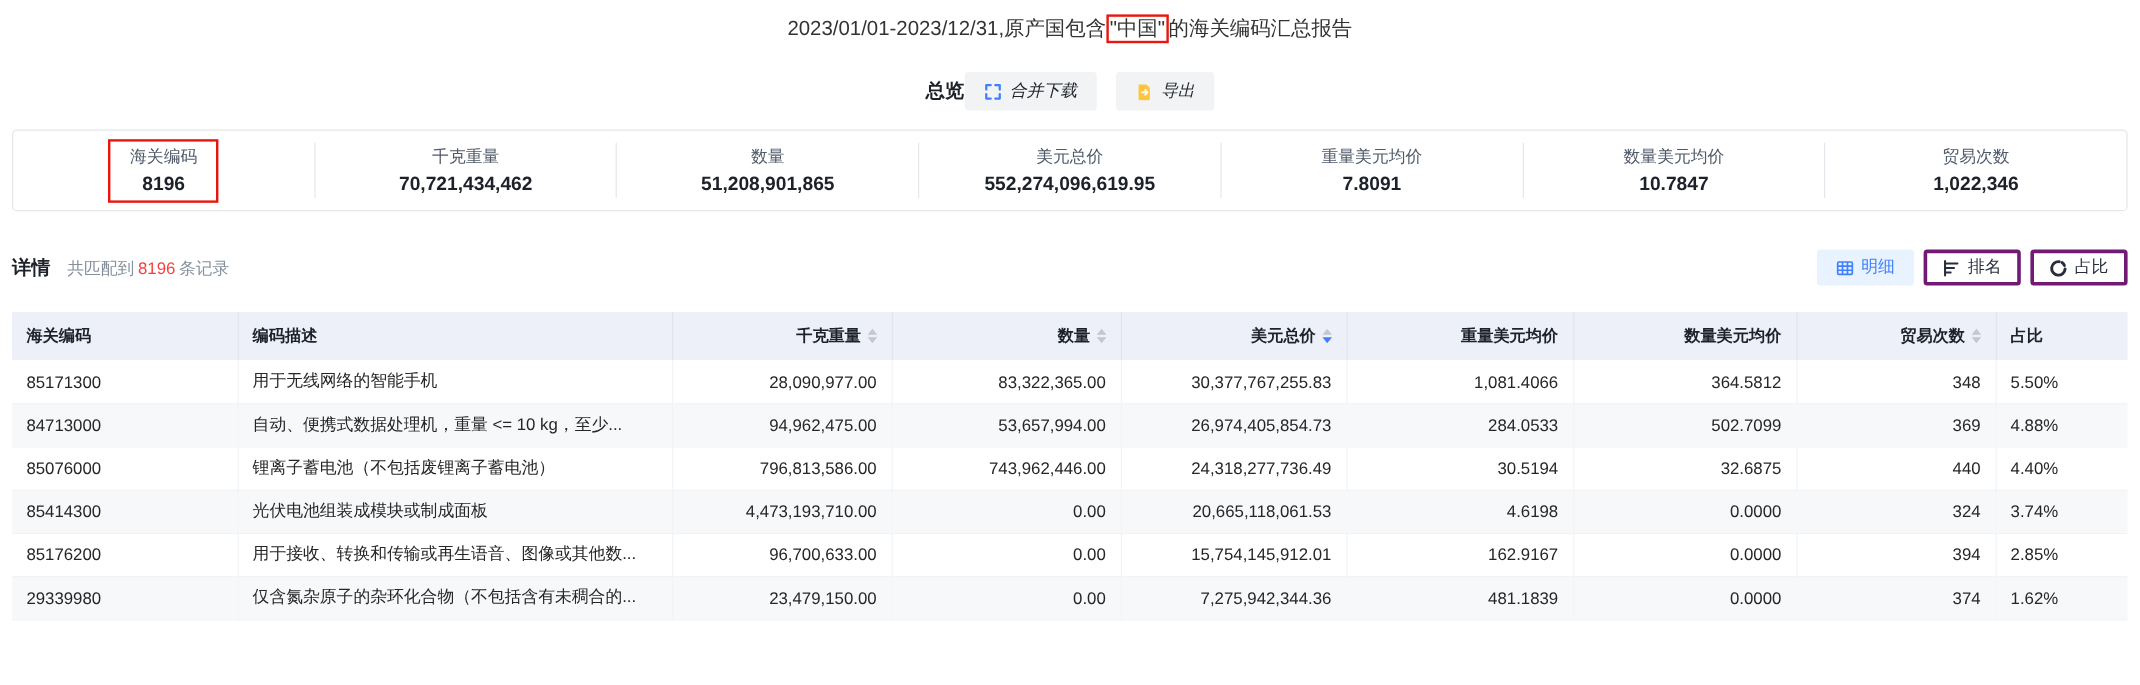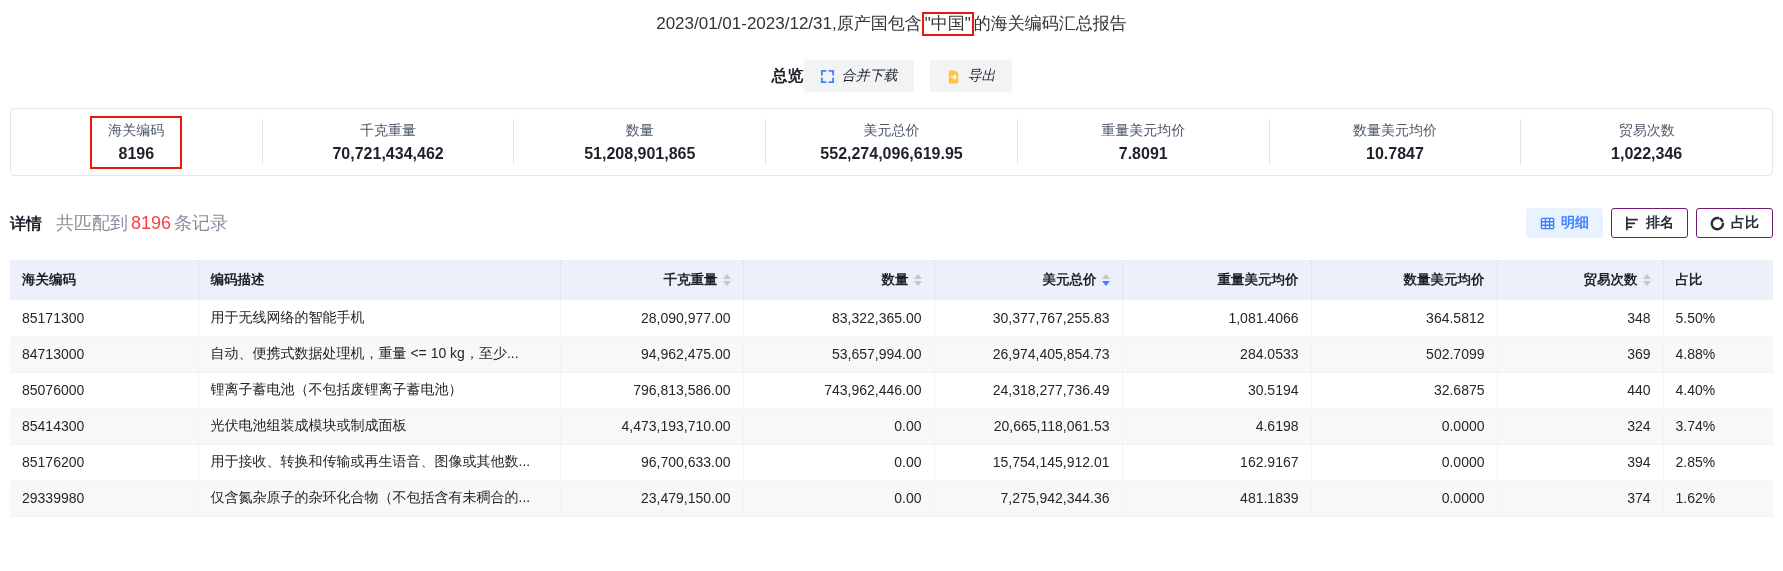--- a/index.html
+++ b/index.html
@@ -21,25 +21,25 @@
   .stat { flex: 1; display: flex; align-items: center; justify-content: center; height: 46px;
     border-right: 1px solid #e5e6eb; }
   .stat:last-child { border-right: none; }
   .stat-inner { display: flex; flex-direction: column; align-items: center; padding: 4px 16px; }
   .stat-inner.hl { border: 2px solid #e8160c; margin: -4px 0; }
   .stat-label { font-size: 14px; color: #4e5969; }
   .stat-value { font-size: 16px; font-weight: bold; color: #1d2129; margin-top: 5px; }
 
   .detail-row { display: flex; justify-content: space-between; align-items: center; margin-top: 32px; height: 30px; }
   .detail-left { display: flex; align-items: baseline; gap: 14px; }
-  .match-info { font-size: 18px; color: #86909c; }
+  .match-info { font-size: 14px; color: #86909c; }
   .match-count { color: #f53f3f; padding: 0 3px; }
   .tab-group { display: flex; gap: 8px; }
   .tab { display: inline-flex; align-items: center; gap: 6px; height: 30px; padding: 0 13px; font-size: 14px;
-    border-radius: 3px; background: #fff; border: 1px solid #701a75; color: #272e3b; cursor: pointer; font-weight: bold; }
+    border-radius: 3px; background: #fff; border: 3px solid #701a75; color: #272e3b; cursor: pointer; }
   .tab.active { background: #e8f3ff; border-color: #e8f3ff; color: #4080ff; }
 
   table { margin-top: 22px; width: 1763px; border-collapse: collapse; table-layout: fixed; font-size: 14px; }
   thead th { background: #edf0f8; height: 40px; font-weight: bold; color: #1d2129; padding: 0 12px;
     border-right: 1px solid #dfe3ee; font-size: 13.5px; white-space: nowrap; }
   thead th:last-child { border-right: none; }
   tbody td { height: 36px; padding: 0 12px; border-right: 1px solid #f2f3f5; border-bottom: 1px solid #f2f3f5;
     color: #262626; white-space: nowrap; overflow: hidden; }
   tbody td:last-child { border-right: none; }
   tbody tr:nth-child(even) { background: #f7f8fa; }

